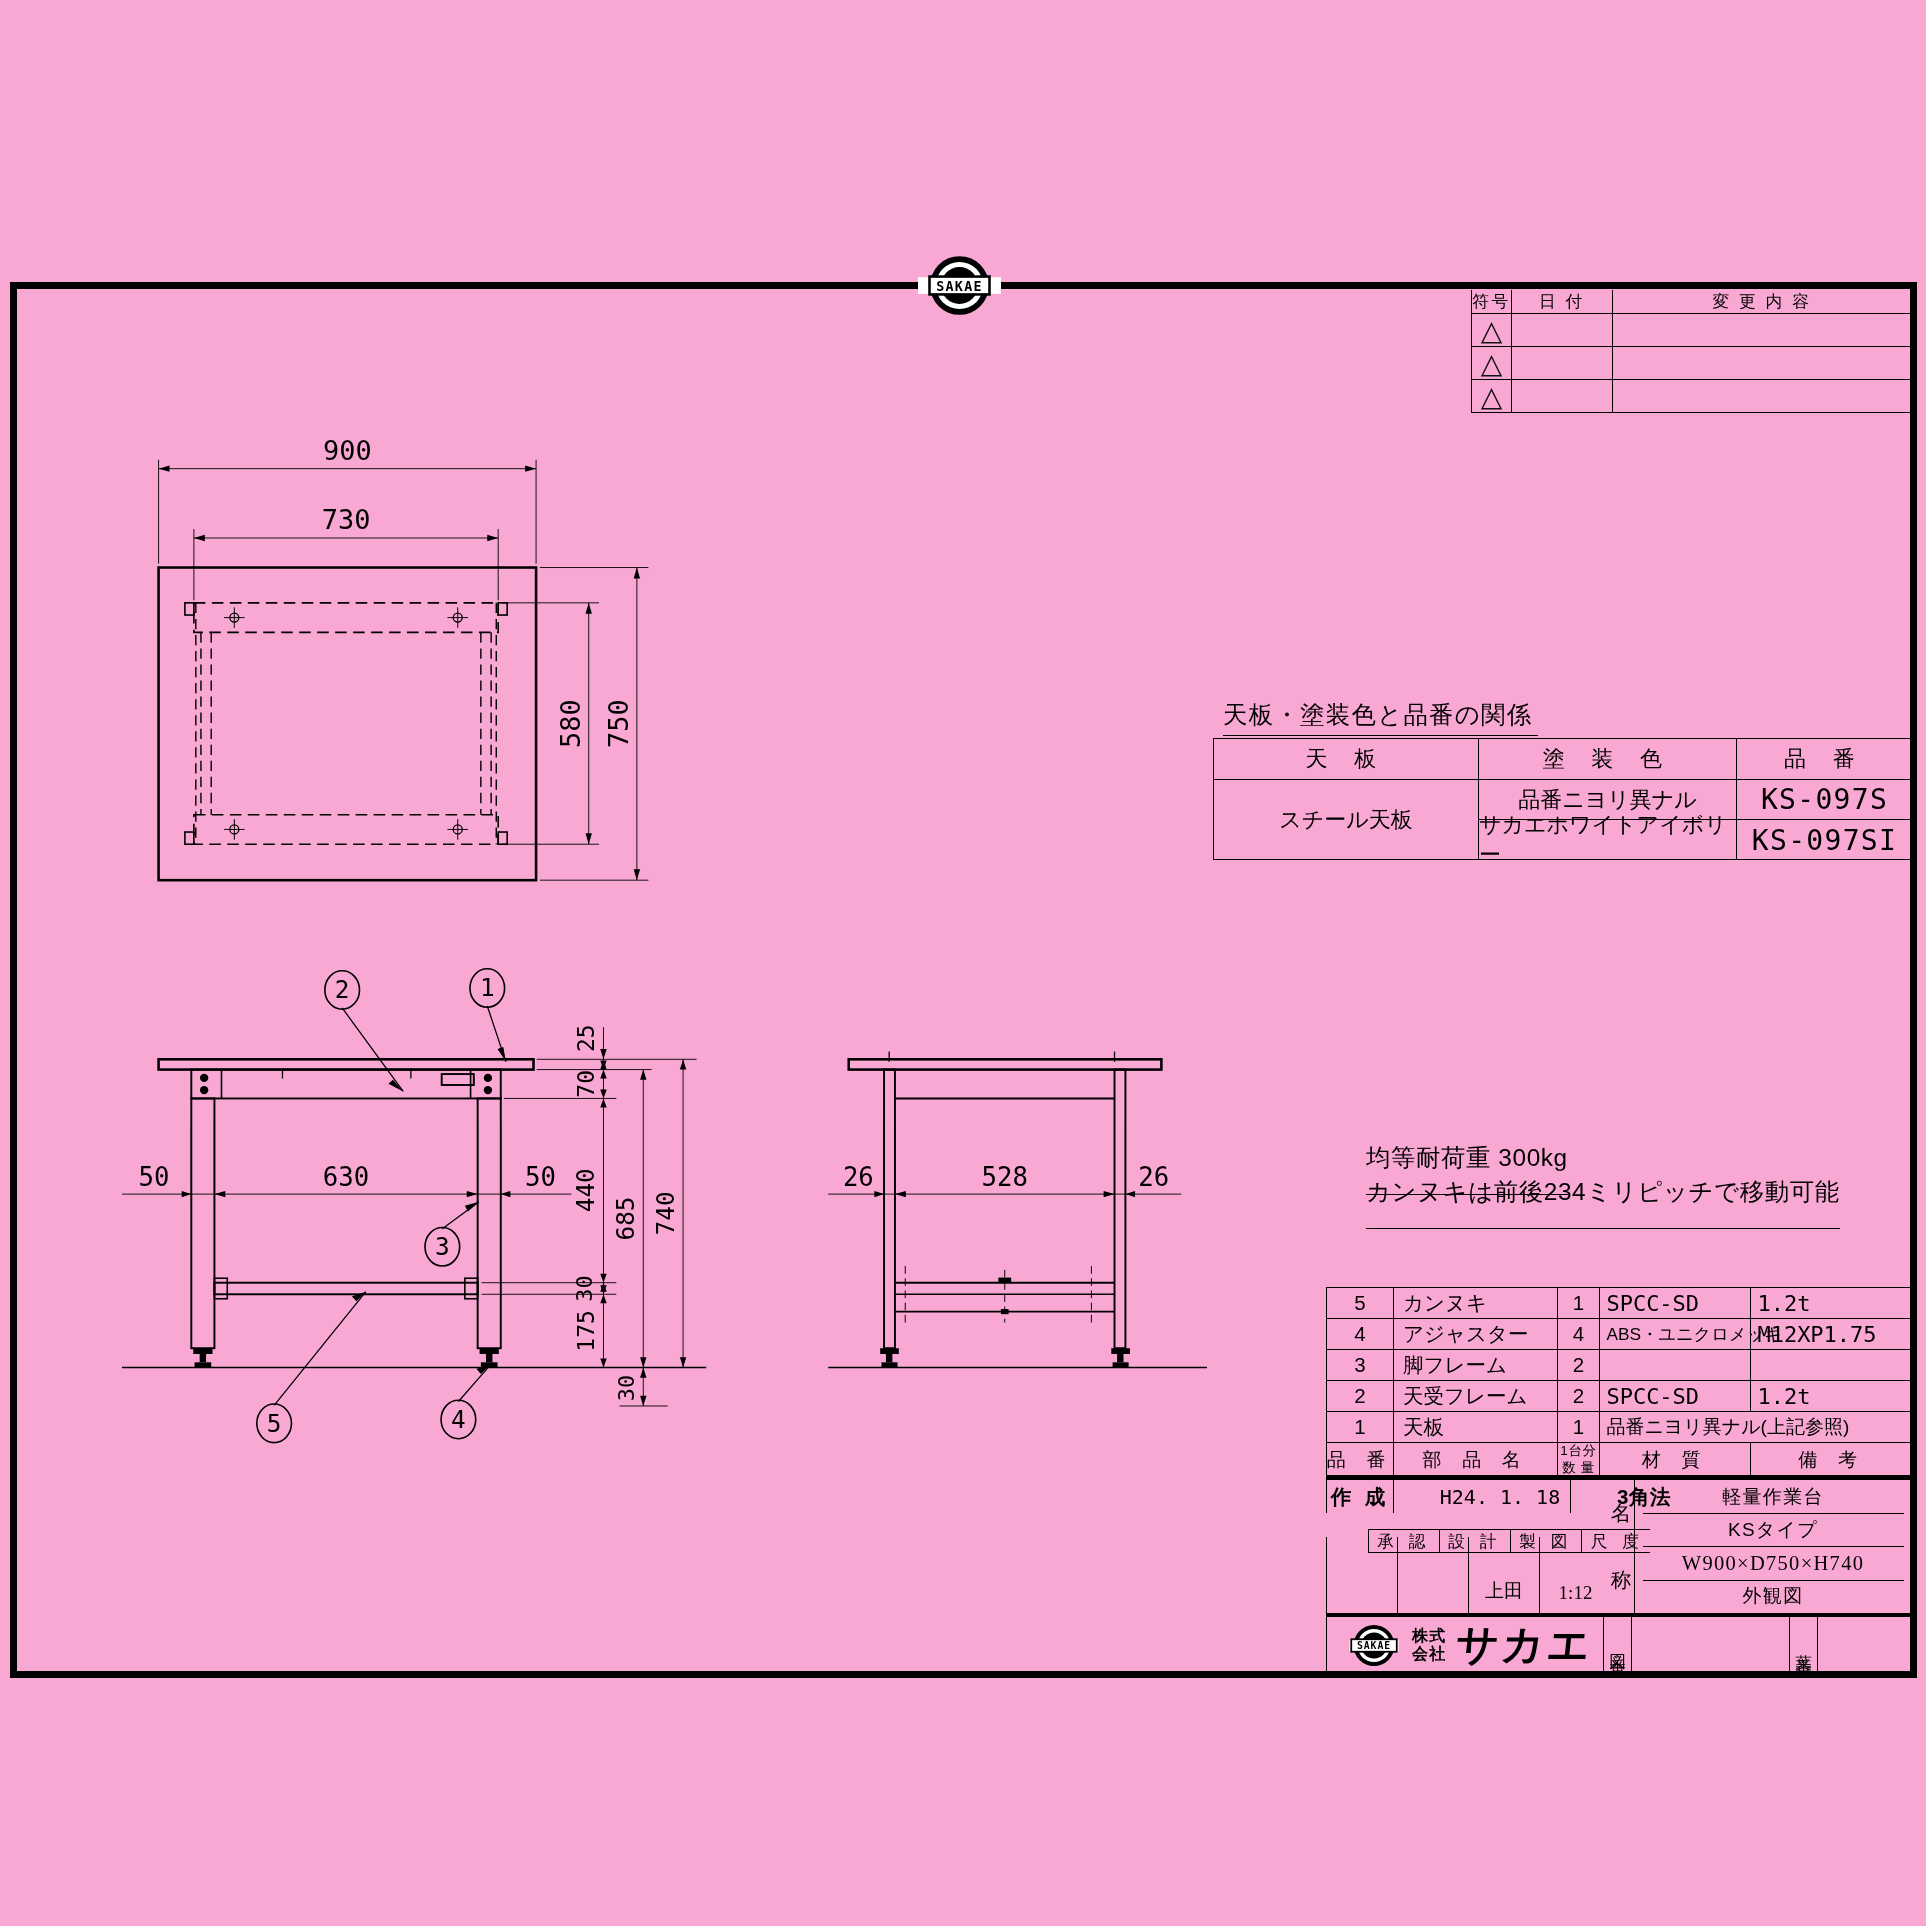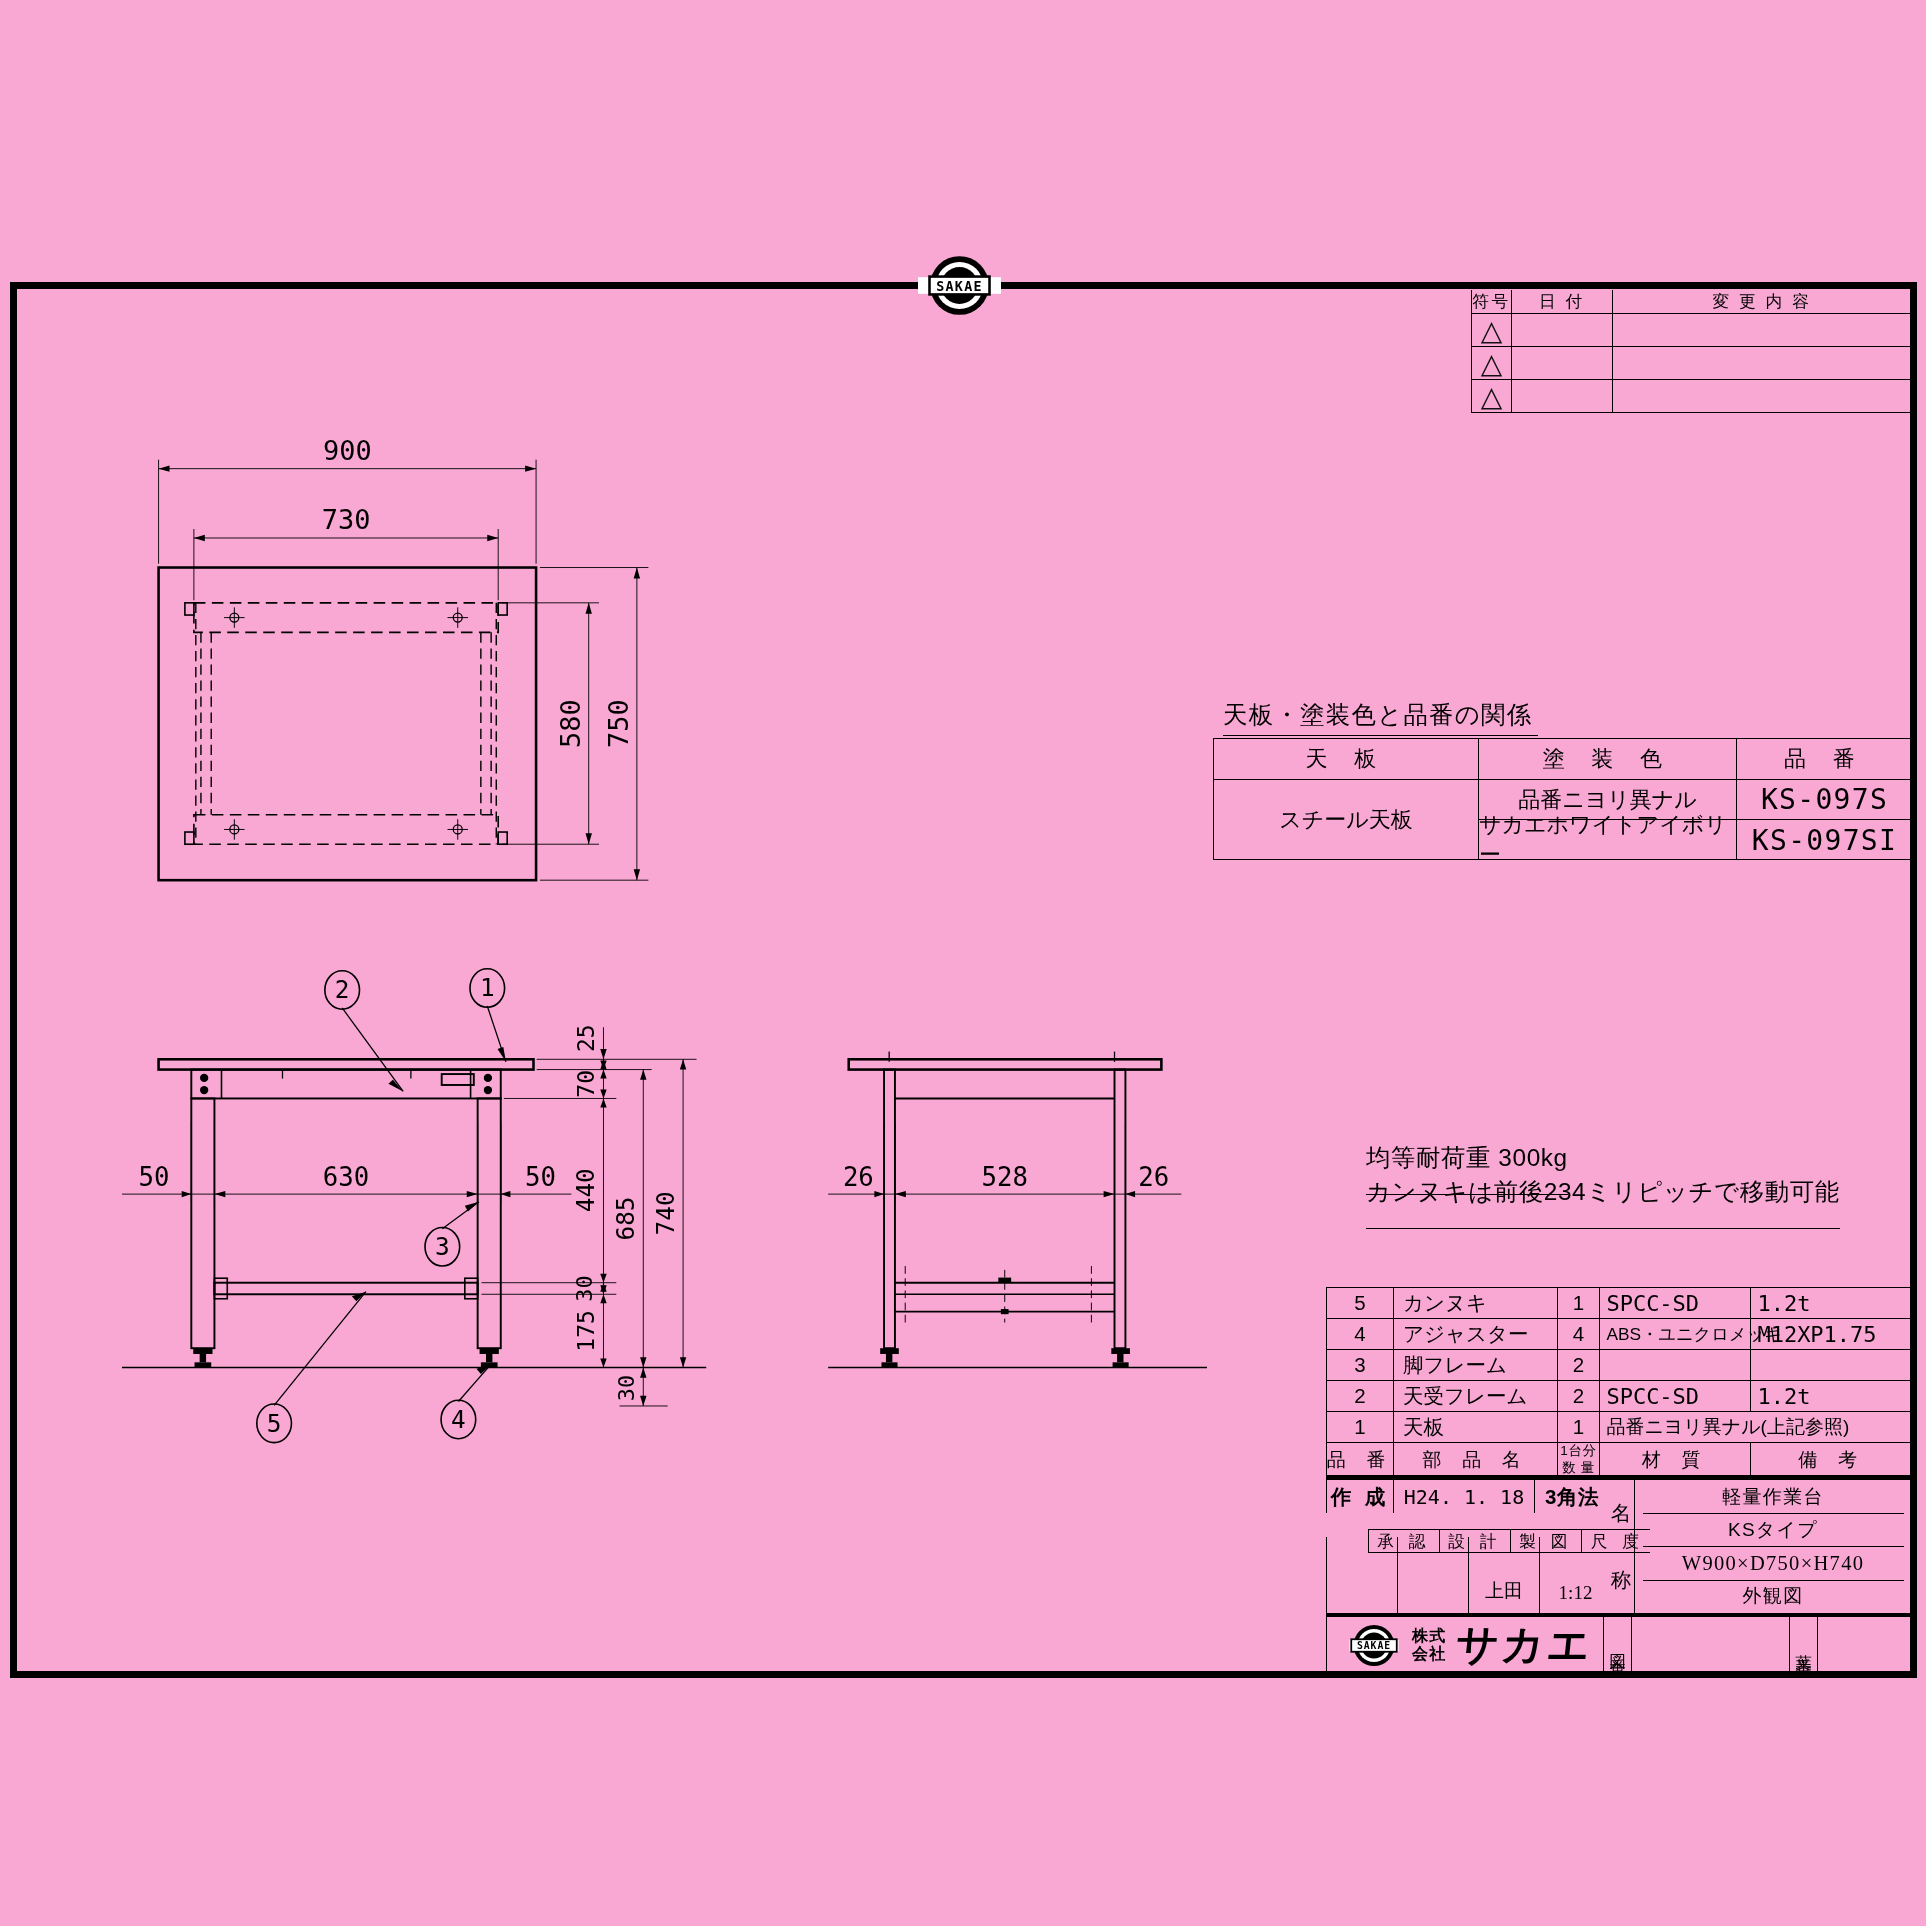--- a/index.html
+++ b/index.html
@@ -40,21 +40,21 @@
   #parts-table .cell{border-right:1.9px solid #000;border-bottom:1.9px solid #000;font-size:20.5px;white-space:nowrap;overflow:visible;}
   #parts-table .name{justify-content:flex-start;padding-left:9px;}
   #parts-table .mat{justify-content:flex-start;padding-left:6.4px;font-family:"DejaVu Sans Mono",monospace;font-size:22px;}
   #parts-table .matjp{font-family:"Liberation Sans",sans-serif;font-size:17.3px;}
   #parts-table .merged{grid-column:span 2;justify-content:flex-start;padding-left:6.4px;font-size:19px;}
   #parts-table .hdr{font-size:19px;letter-spacing:7.7px;}
   #parts-table .qtyhdr{flex-direction:column;font-size:13.5px;letter-spacing:0.6px;line-height:1.25;}
   
   .thick{background:#000;}
   #tb-r1{left:1326px;top:1480px;width:282px;height:33px;display:grid;grid-template-columns:67px 141px 74px;
-         border-left:1.9px solid #000;box-sizing:border-box;}
+         border-left:1.9px solid #000;box-sizing:border-box;gap:36px;}
   #tb-r1 .cell{border-right:1.9px solid #000;font-size:20.5px;font-weight:bold;letter-spacing:3.9px;}
   #tb-r1 .dt{font-family:"DejaVu Sans Mono",monospace;font-weight:normal;letter-spacing:0;font-size:20px;}
   #tb-r2{left:1368px;top:1513px;width:282px;height:24px;display:grid;grid-template-columns:71px 71px 71px 71px;
          border-left:1.9px solid #000;border-top:1.9px solid #000;border-bottom:1.9px solid #000;box-sizing:border-box;margin-top:16px;}
   #tb-r2 .cell{border-right:1.9px solid #000;font-size:16.7px;letter-spacing:5.1px;}
   #tb-r3{left:1326px;top:1537px;width:282px;height:76px;display:grid;grid-template-columns:71px 71px 71px 71px;
          border-left:1.9px solid #000;box-sizing:border-box;}
   #tb-r3 .cell{border-right:1.9px solid #000;font-size:19px;align-items:flex-end;padding-bottom:9px;}
   #name-col{left:1608px;top:1480px;width:27px;height:133px;display:flex;flex-direction:column;
             justify-content:space-around;align-items:center;font-size:20.5px;border-right:1.9px solid #000;box-sizing:border-box;}

